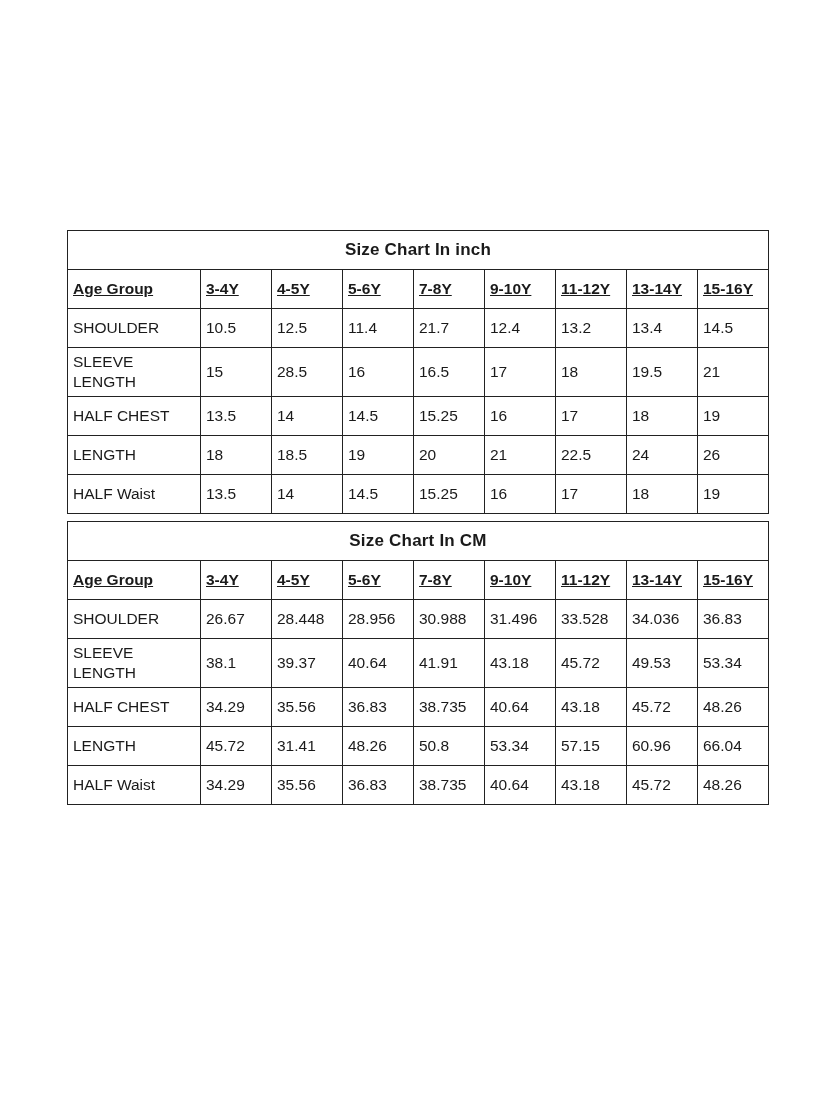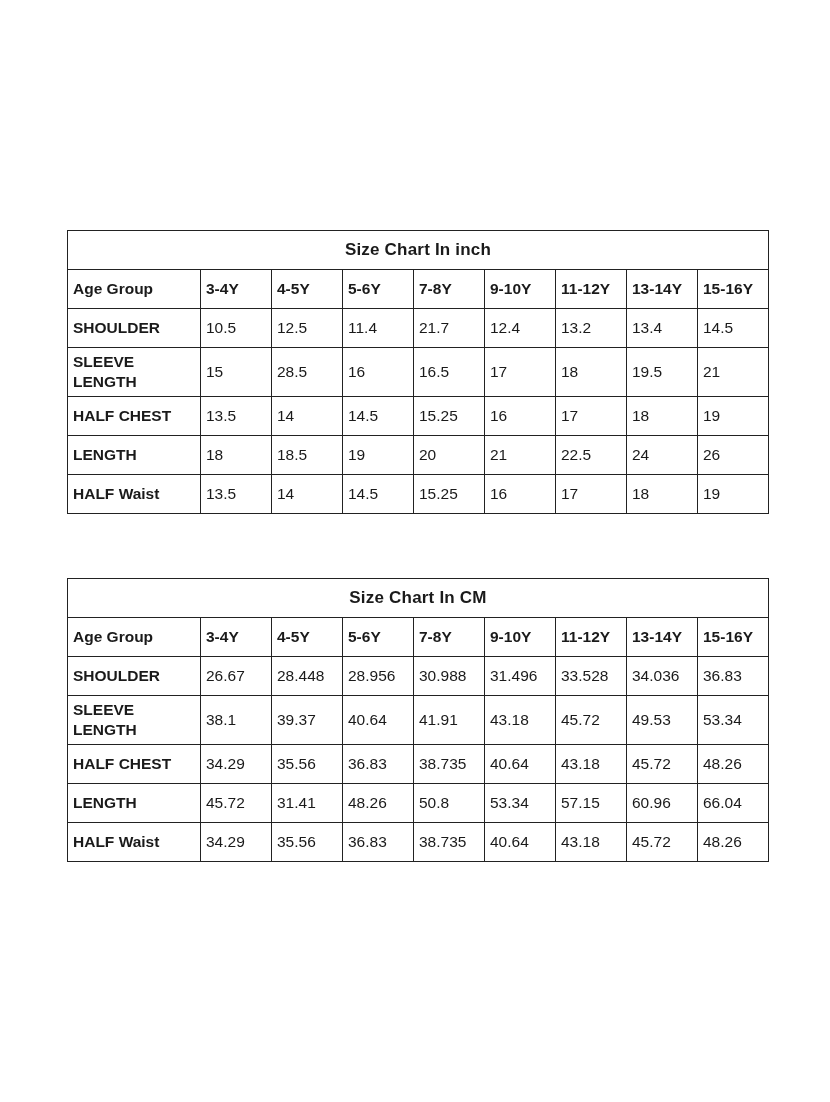--- a/index.html
+++ b/index.html
@@ -17,44 +17,45 @@
   .size-table {
     position: absolute;
     left: 67px;
     width: 702px;
     border-collapse: collapse;
     table-layout: fixed;
     background: #ffffff;
     padding-left: 40px;
   }
   #table-0 { top: 230px; }
-  #table-1 { top: 578px; }
+  #table-1 { top: 521px; }
   .size-table col.label-col { width: 133px; }
   .size-table td, .size-table th {
     border: 1.5px solid #222222;
     padding: 4px 5px;
     font-size: 15.5px;
     line-height: 20px;
     text-align: left;
     vertical-align: middle;
     overflow: hidden;
   }
   .size-table th.table-title {
     text-align: center;
     font-size: 17px;
     font-weight: bold;
     height: 30px;
     letter-spacing: 0.2px;
   }
   .size-table th.col-header {
     font-weight: bold;
     height: 30px;
+    text-decoration: underline;
   }
   .size-table td.row-label {
-    font-weight: bold;
+    font-weight: normal;
     white-space: pre-line;
   }
   .size-table td.value-cell {
     font-weight: normal;
   }
   .size-table tr.data-row td { height: 30px; }
 </style>
 </head>
 <body>
 

